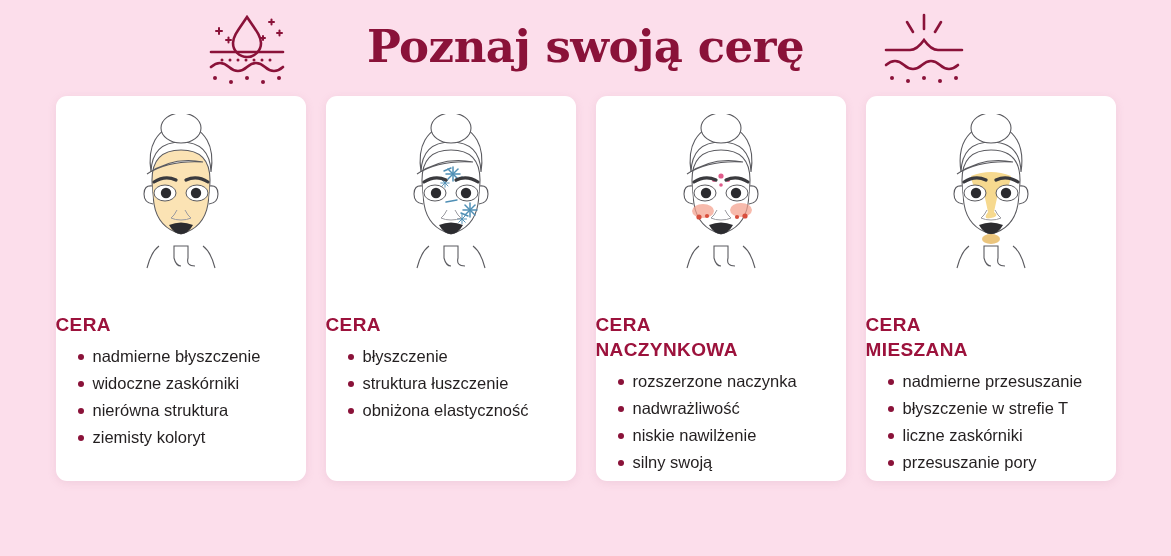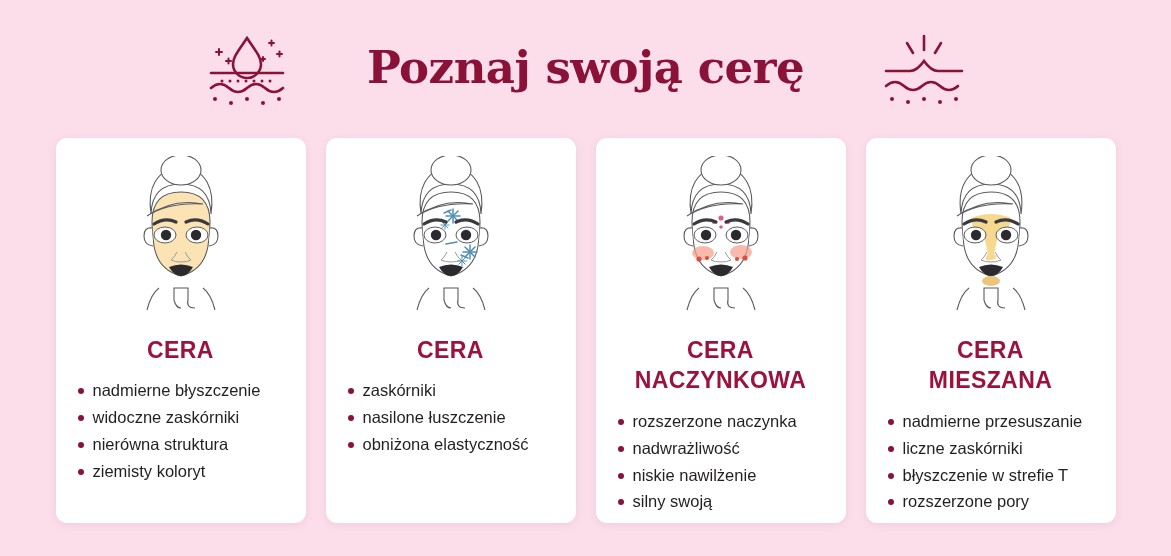--- a/index.html
+++ b/index.html
@@ -10,21 +10,21 @@
     width: 1171px;
     height: 556px;
     background: #fcdeeb;
     font-family: "Liberation Sans", sans-serif;
     overflow: hidden;
     position: relative;
   }
 
   
   .header {
-    height: 138px;
+    height: 96px;
     display: flex;
     align-items: center;
     justify-content: center;
     gap: 72px;
   }
   .header-icon {
     width: 96px;
     height: 86px;
     flex: 0 0 auto;
     display: block;
@@ -69,35 +69,35 @@
     display: flex;
     align-items: flex-start;
     justify-content: center;
   }
   .face-svg {
     width: 200px;
     height: 172px;
     display: block;
   }
   .card-title {
-    margin-top: 7px;
-    font-size: 23px;
+    margin-top: 26px;
+    font-size: 19px;
     font-weight: bold;
     color: #9c123c;
     letter-spacing: 0.4px;
     line-height: 1.32;
-    text-align: center;
+    text-align: left;
     width: 100%;
   }
   .card-title .ln {
     display: block;
   }
   .bullets {
     list-style: none;
-    margin: 12px 0 0 0;
+    margin: 6px 0 0 0;
     padding: 0 16px 0 22px;
     width: 100%;
     box-sizing: border-box;
   }
   .bullet {
     position: relative;
     padding-left: 15px;
     font-size: 16.5px;
     color: #231f20;
     line-height: 1.63;
@@ -256,22 +256,22 @@
         <circle cx="115" cy="79" r="5.2" fill="#2b2b2f"></circle>
         <path d="M73 68 q11 -7 22 -2 M127 68 q-11 -7 -22 -2" stroke="#3a3a3e" stroke-width="3.2" fill="none" stroke-linecap="round"></path>
         <path d="M96 96 q-3 6 -6 8 q4 2 10 2 q6 0 10 -2 q-3 -2 -6 -8" stroke="#9a9aa0" stroke-width="1" fill="none"></path>
         <path d="M88 111 q12 -5 24 0 q-5 9 -12 9 q-7 0 -12 -9 Z" fill="#2b2b2f"></path>
       </svg>
     </div>
     <div class="card-title">
       <span class="ln">CERA</span>
     </div>
     <ul class="bullets">
-      <li class="bullet">zaskórniki</li>
-      <li class="bullet">nasilone łuszczenie</li>
+      <li class="bullet">błyszczenie</li>
+      <li class="bullet">struktura łuszczenie</li>
       <li class="bullet">obniżona elastyczność</li>
     </ul>
   </div>
 
   <div class="card">
     <div class="face-wrap">
       <svg class="face-svg" viewBox="0 0 200 172">
         <g fill="none" stroke="#5b5b60" stroke-width="1.1">
           <path d="M100 152 q-5 0 -7 -8 v-12 h14 v12 q-2 8 7 8" fill="#fff"></path>
           <path d="M78 132 q-8 6 -12 22 M122 132 q8 6 12 22"></path>
@@ -338,19 +338,19 @@
         <path d="M96 96 q-3 6 -6 8 q4 2 10 2 q6 0 10 -2 q-3 -2 -6 -8" stroke="#9a9aa0" stroke-width="1" fill="none"></path>
         <path d="M88 111 q12 -5 24 0 q-5 9 -12 9 q-7 0 -12 -9 Z" fill="#2b2b2f"></path>
       </svg>
     </div>
     <div class="card-title">
       <span class="ln">CERA</span>
       <span class="ln">MIESZANA</span>
     </div>
     <ul class="bullets">
       <li class="bullet">nadmierne przesuszanie</li>
+      <li class="bullet">błyszczenie w strefie T</li>
       <li class="bullet">liczne zaskórniki</li>
-      <li class="bullet">błyszczenie w strefie T</li>
-      <li class="bullet">rozszerzone pory</li>
+      <li class="bullet">przesuszanie pory</li>
     </ul>
   </div>
 
 </div>
 
 </body></html>

